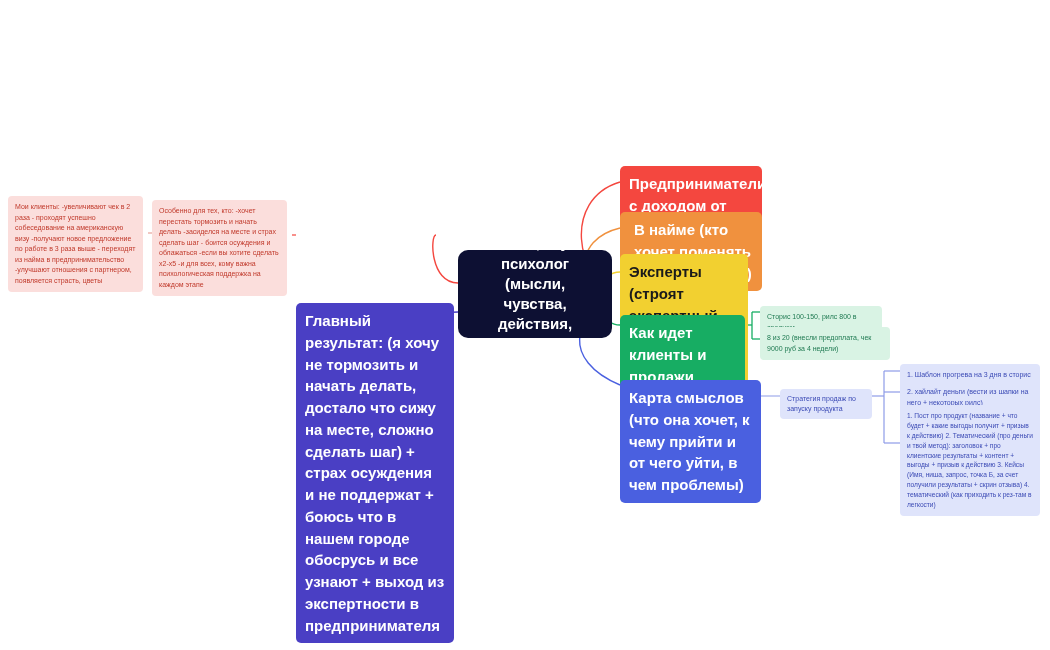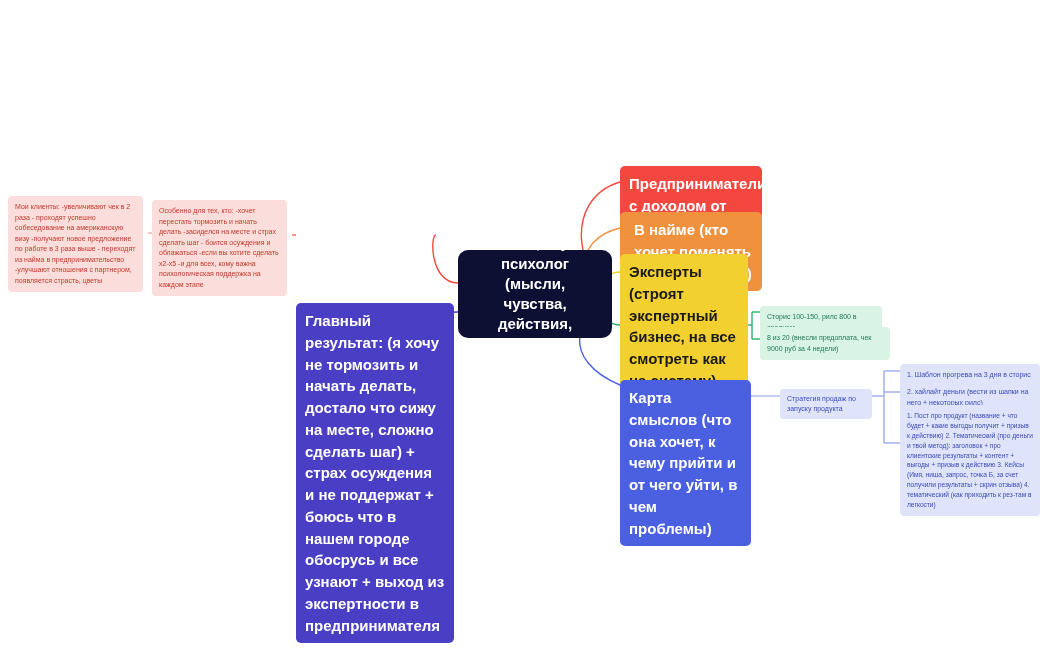--- a/index.html
+++ b/index.html
@@ -69,26 +69,27 @@
   </svg>
 
   <div class="node central" style="left:458px;top:250px;width:154px;height:88px;">Света, коуч психолог (мысли, чувства, действия, результат)</div>
 
   <div class="node lvl1" style="left:620px;top:166px;width:142px;background:#f4473f;">Предприниматели с доходом от 300 тыс - 500 тыс</div>
 
   <div class="node lvl1 orange" style="left:620px;top:212px;width:142px;background:#f0913e;">В найме (кто хочет поменять фин состояние)</div>
 
   <div class="node lvl1 yellow" style="left:620px;top:254px;width:128px;background:#f2d030;">Эксперты (строят экспертный бизнес, на все смотреть как на систему)</div>
 
+  <div class="node lvl1" style="left:620px;top:315px;width:125px;background:#17ad63;">Как идет клиенты и продажи</div>
 
   <div class="node soft greenbox" style="left:760px;top:306px;width:122px;">Сторис 100-150, рилс 800 в среднем</div>
 
   <div class="node soft greenbox" style="left:760px;top:327px;width:130px;">8 из 20 (внесли предоплата, чек 9000 руб за 4 недели)</div>
 
-  <div class="node lvl1" style="left:620px;top:380px;width:131px;background:#4a60e0;">Карта смыслов (что она хочет, к чему прийти и от чего уйти, в чем проблемы)</div>
+  <div class="node lvl1" style="left:620px;top:380px;width:141px;background:#4a60e0;">Карта смыслов (что она хочет, к чему прийти и от чего уйти, в чем проблемы)</div>
 
   <div class="node lvl2-blue" style="left:780px;top:389px;width:92px;">Стратегия продаж по запуску продукта</div>
 
   <div class="node soft bluebox" style="left:900px;top:364px;width:140px;">1. Шаблон прогрева на 3 дня в сторис</div>
 
   <div class="node soft bluebox" style="left:900px;top:381px;width:140px;">2. хайлайт деньги (вести из шапки на него + некоторых рилс)</div>
 
   <div class="node soft bluebox-thin" style="left:900px;top:405px;width:140px;">1. Пост про продукт (название + что будет + какие выгоды получит + призыв к действию)  2. Тематический (про деньги и твой метод): заголовок + про клиентские результаты + контент + выгоды + призыв к действию 3. Кейсы (Имя, ниша, запрос, точка Б, за счет получили результаты + скрин отзыва) 4. тематический (как приходить к рез-там в легкости)</div>
 
 

